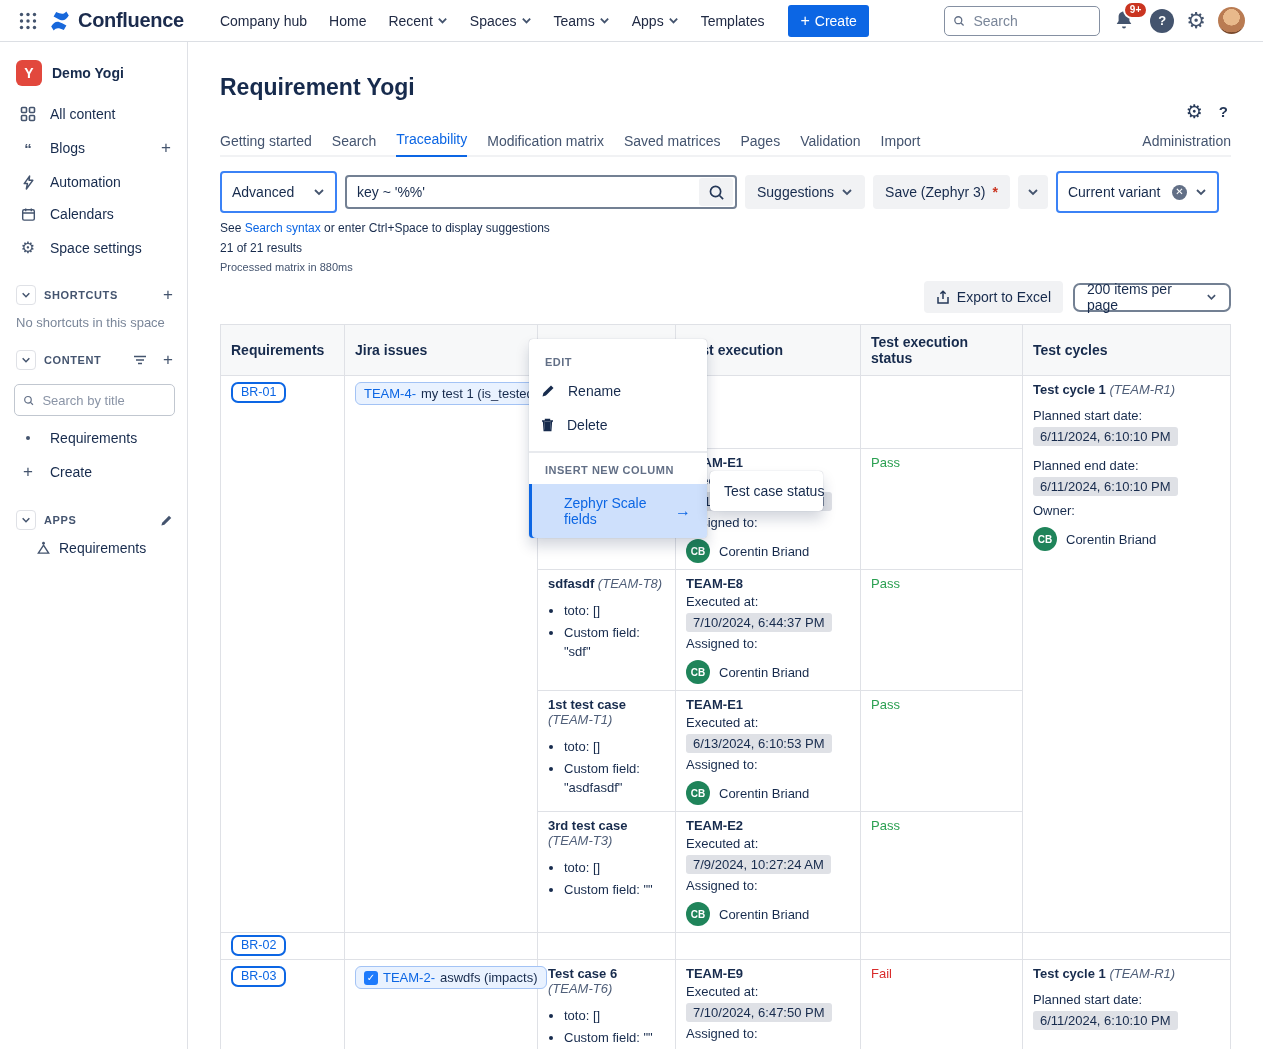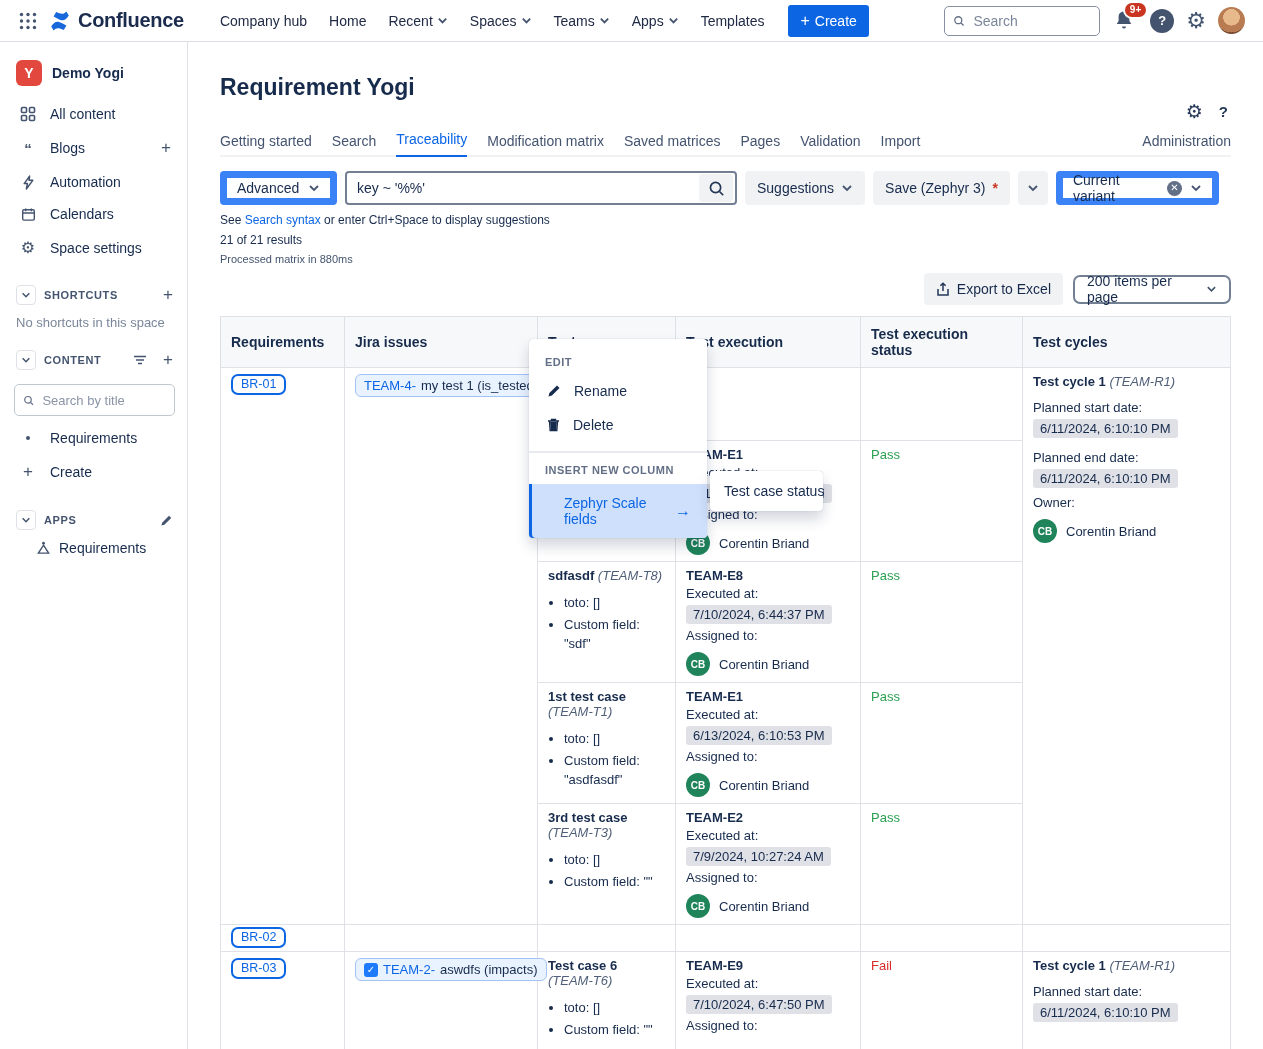--- a/index.html
+++ b/index.html
@@ -67,21 +67,21 @@
   .page-title { font-size:23px; font-weight:700; margin:32px 0 0; color:#172B4D; }
   .page-icons { position:absolute; top:60px; right:36px; display:flex; align-items:center; gap:16px; color:#253858; }
   .qmark { font-size:15px; font-weight:700; color:#253858; }
   .tabs { display:flex; align-items:flex-end; gap:20px; margin-top:30px; border-bottom:2px solid #F1F2F4; }
   .tab { font-size:14px; font-weight:500; color:#44546F; padding:0 0 8px; margin-bottom:-2px; white-space:nowrap; }
   .tab.active { color:#0C66E4; border-bottom:2px solid #0C66E4; }
   .tab.right { margin-left:auto; }
 
   
   .toolbar { display:flex; align-items:center; gap:8px; margin-top:14px; }
-  .sel { height:34px; border:7px solid #3b82f6; border-radius:4px; background:#fff; display:flex;
+  .sel { height:42px; border:2px solid #3b82f6; border-radius:4px; background:#fff; display:flex;
     align-items:center; gap:8px; padding:0 10px; font-size:14px; }
   .sel.advanced { width:117px; justify-content:space-between; }
   .query-wrap { width:392px; height:34px; border:2px solid #738093; border-radius:4px; display:flex;
     align-items:center; overflow:hidden; }
   .query-wrap input { flex:1; border:none; outline:none; font-size:14px; padding:0 10px;
     font-family:"Liberation Sans",sans-serif; color:#172B4D; }
   .query-search-btn { width:34px; height:28px; margin-right:2px; background:#F1F2F4; border-radius:3px;
     display:flex; align-items:center; justify-content:center; flex:none; }
   .gbtn { height:34px; background:#F1F2F4; border:none; border-radius:4px; padding:0 12px;
     font-size:14px; color:#172B4D; display:flex; align-items:center; gap:7px; font-weight:500;
@@ -142,21 +142,21 @@
 
   tr.rh73 { height:73px; } tr.rh110 { height:110px; } tr.rh105 { height:105px; }
   tr.rh27 { height:27px; } tr.rh27 td { padding:2px 10px; }
   tr.rh173 { height:173px; }
 
   
   .ctx-menu { position:absolute; left:529px; top:339px; width:178px; background:#fff; z-index:20;
     border-radius:4px; box-shadow:0 8px 14px rgba(9,30,66,.18), 0 0 1px rgba(9,30,66,.32);
     padding-top:10px; }
   .menu-title { font-size:11px; font-weight:700; letter-spacing:.5px; color:#626F86; padding:7px 16px 6px; }
-  .menu-item { display:flex; align-items:center; gap:13px; padding:9px 18px; font-size:14px; color:#172B4D; }
+  .menu-item { display:flex; align-items:center; gap:13px; padding:9px 12px; font-size:14px; color:#172B4D; }
   .menu-divider { border-top:2px solid #E8EAEE; margin:9px 0 4px; }
   .menu-item.zephyr { background:#CEE0FC; color:#0C66E4; padding:11px 16px 11px 35px;
     justify-content:space-between; box-shadow:inset 3px 0 0 #0C66E4; border-radius:0 0 4px 4px; margin-top:2px; }
   .zarrow { color:#0C66E4; font-size:16px; font-weight:700; line-height:1; }
   .submenu { position:absolute; left:710px; top:471px; width:113px; background:#fff; z-index:21;
     border-radius:4px; box-shadow:0 8px 14px rgba(9,30,66,.18), 0 0 1px rgba(9,30,66,.32); }
   .submenu-item { padding:12px 14px; font-size:14px; color:#172B4D; white-space:nowrap; }
 </style>
 </head>
 <body>

